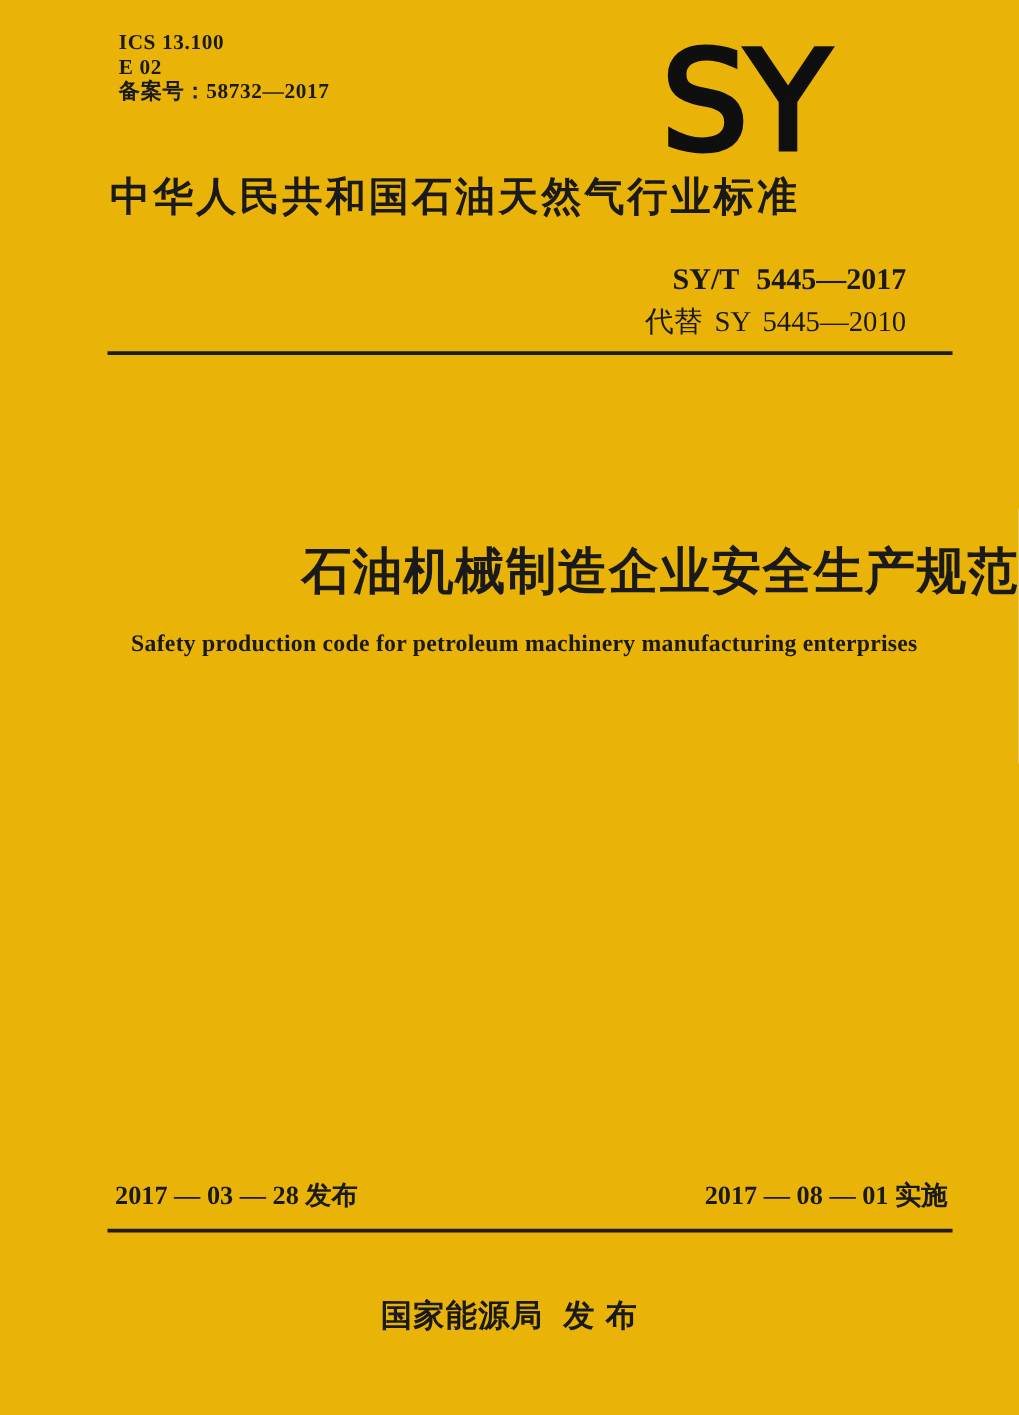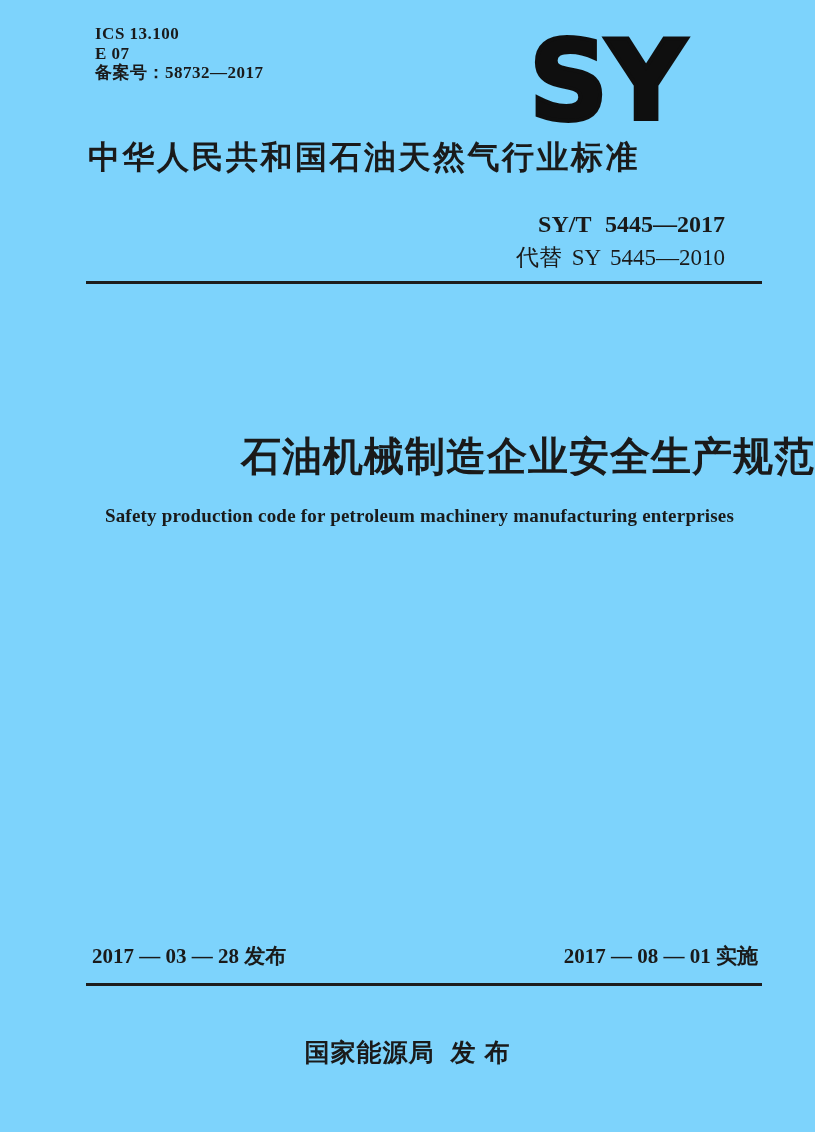--- a/index.html
+++ b/index.html
@@ -1,34 +1,34 @@
 <!DOCTYPE html>
 <html><head>
 <meta charset="utf-8">
 <style>
   html,body{margin:0;padding:0;background:#e8e8e8;}
   .page{
     position:relative;
     width:815px;height:1132px;
     margin:0 auto;
-    background:#7dd3fc;
+    background:#eab308;
     color:#1a1a1a;
     font-family:"Liberation Sans","DejaVu Sans",sans-serif;
     overflow:hidden;
   }
   .meta{
     position:absolute;left:95px;top:24px;
     font-family:"Liberation Serif","DejaVu Serif",serif;
     font-weight:bold;font-size:17px;line-height:19.5px;
     letter-spacing:0.5px;white-space:nowrap;
   }
   .logo{
     position:absolute;left:529px;top:26px;
     font-family:"DejaVu Sans","Liberation Sans",sans-serif;
-    font-weight:bold;font-size:110px;line-height:1;
+    font-weight:normal;font-size:110px;line-height:1;
     letter-spacing:-2px;
     -webkit-text-stroke:4px #0f0f0f;
     color:#0f0f0f;
   }
   .header-cn{
     position:absolute;left:88px;top:140px;
     font-size:32px;font-weight:bold;line-height:1.1;
     letter-spacing:2.5px;white-space:nowrap;
   }
   .std-no{
@@ -68,21 +68,21 @@
     font-size:25px;font-weight:bold;letter-spacing:1px;white-space:nowrap;
   }
 </style>
 </head>
 <body>
 
 <div class="page">
 
   <div class="meta">
     <div>ICS 13.100</div>
-    <div>E 07</div>
+    <div>E 02</div>
     <div>备案号：58732—2017</div>
   </div>
 
   <div class="logo">SY</div>
 
   <div class="header-cn">中华人民共和国石油天然气行业标准</div>
 
   <div class="std-no">SY/T 5445—2017</div>
 
   <div class="replaces">代替 SY 5445—2010</div>

